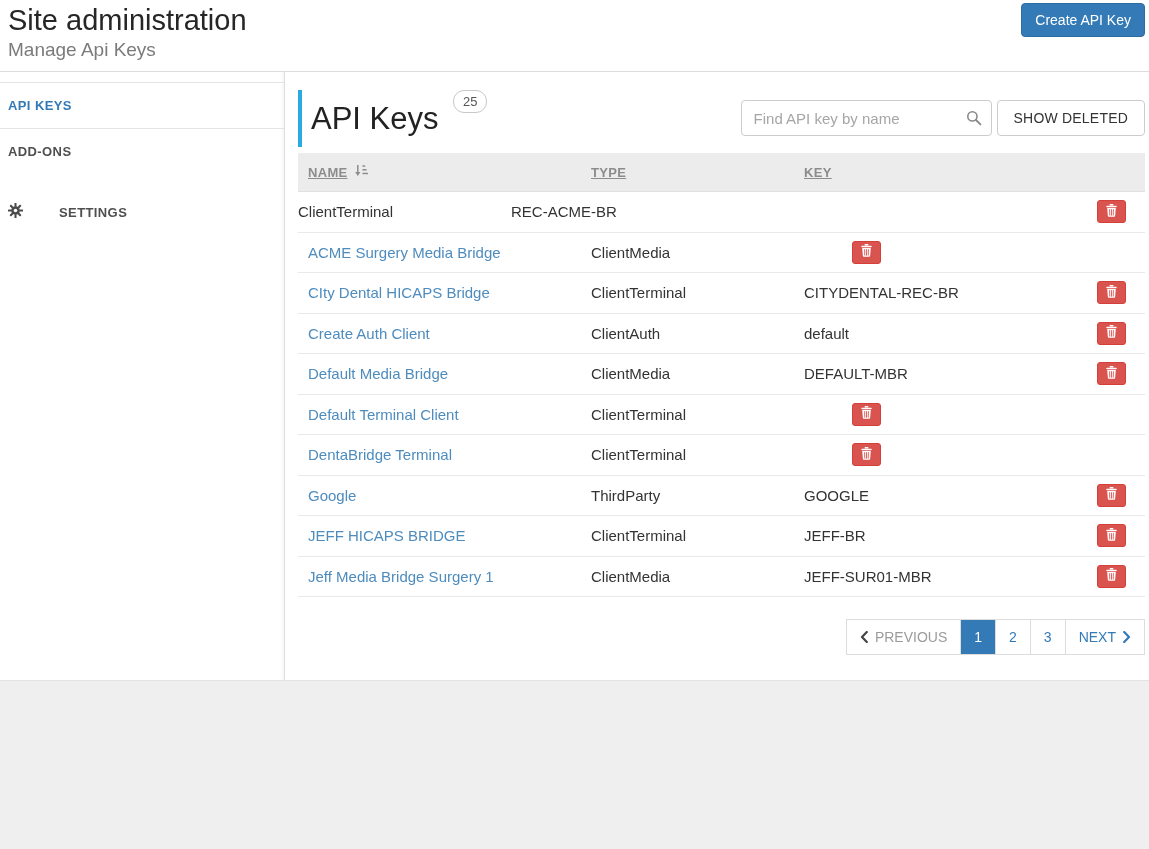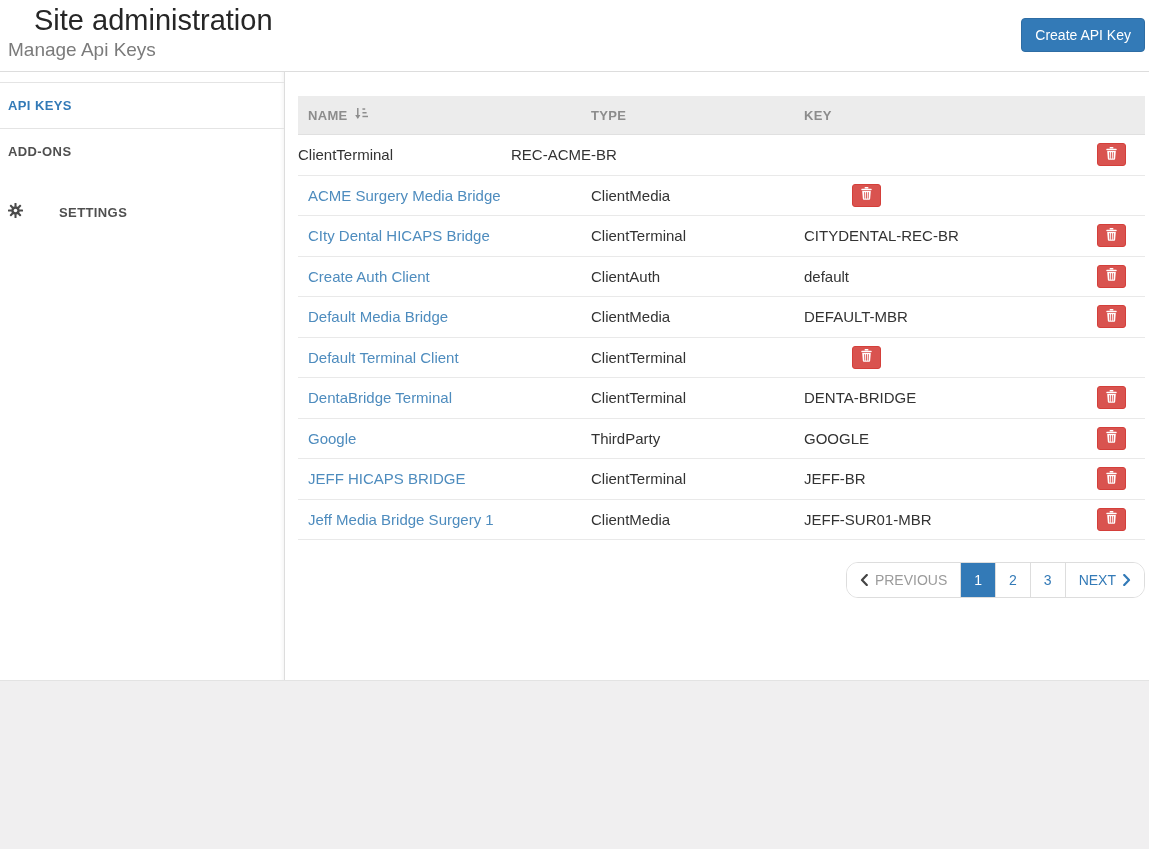--- a/index.html
+++ b/index.html
@@ -9,24 +9,24 @@
     background: #f0eff0;
     overflow: hidden;
   }
   .wrapper { width:1149px; height:849px; background:#fff; position:relative; }
 
   
   .page-header {
     height:72px; background:#fff; border-bottom:1px solid #ddd;
     padding:2px 0 0 8px; position:relative;
   }
-  .page-title { font-size:29px; font-weight:400; color:#262626; line-height:1.25;margin-left:26px; }
+  .page-title { font-size:29px; font-weight:400; color:#262626; line-height:1.25; }
   .page-subtitle { font-size:19px; color:#7b7b7b; margin-top:1px; font-weight:400; }
   .create-btn {
-    position:absolute; top:18px; right:4px;
+    position:absolute; top:3px; right:4px;
     background:#337ab7; border:1px solid #2e6da4; color:#fff;
     font-size:14px; font-family:inherit; padding:8px 13px; border-radius:4px; cursor:pointer;
   }
 
   
   .content { display:flex; height:608px; background:#fff; }
   .sidebar {
     width:285px; flex:0 0 285px; border-right:1px solid #ddd;
     padding-top:10px; background:#fff; box-shadow:inset -4px 0 5px -4px rgba(0,0,0,0.08);
   }
@@ -58,39 +58,40 @@
     height:36px; background:#fff; border:1px solid #ccc; border-radius:4px;
     font-size:14px; color:#333; padding:0 16px; font-family:inherit; letter-spacing:0.2px; cursor:pointer;
   }
 
   
   .table { margin-top:6px; width:100%; }
   .thead {
     display:flex; background:#ececec; height:39px; align-items:center;
     font-size:13px; font-weight:bold; color:#8c8c8c; letter-spacing:0.3px;
     border-bottom:1px solid #e0e0e0;
+    text-decoration:underline;
   }
   .col-name { width:293px; padding-left:10px; display:flex; align-items:center; gap:7px; }
   .col-type { width:213px; }
   .col-key  { flex:1; }
   .col-action { width:96px; display:flex; justify-content:flex-end; padding-right:19px; }
   .t-row {
     display:flex; align-items:center; height:40.5px;
     border-bottom:1px solid #e9e9e9; font-size:15px; color:#333; background:#fff;
   }
   .t-row .col-name a { color:#4e8cbe; text-decoration:none; cursor:pointer; }
   .delete-btn {
     width:29px; height:23px; background:#d9534f; border:1px solid #d43f3a;
     border-radius:3px; display:flex; align-items:center; justify-content:center; cursor:pointer;
   }
 
   
   .pagination-row { display:flex; justify-content:flex-end; margin-top:22px; }
   .pagination {
-    display:inline-flex; border:1px solid #ddd; border-radius:12px;
+    display:inline-flex; border:1px solid #ddd; border-radius:0;
     overflow:hidden; background:#fff;
   }
   .page-cell {
     padding:9px 13px; font-size:14px; color:#337ab7; background:#fff;
     border-left:1px solid #ddd; display:flex; align-items:center; gap:7px; cursor:pointer;
     min-width:33px; justify-content:center;
   }
   .page-cell:first-child { border-left:none; }
   .page-cell.prev { color:#9b9b9b; }
   .page-cell.prev .chev { color:#444; }
@@ -137,20 +138,38 @@
             </g>
             <circle cx="8" cy="8" r="1.9" fill="#fff"></circle>
           </svg>
         </span>
         <span>SETTINGS</span>
       </div>
     </div>
 
     <div class="main">
 
+      <div class="heading-row">
+        <div class="accent-bar"></div>
+        <span class="main-heading">API Keys</span>
+        <span class="count-badge">25</span>
+
+        <div class="controls">
+          <span class="search-wrap">
+            <input class="search-input" type="text" placeholder="Find API key by name" style="">
+            <span class="search-icon">
+              <svg width="16" height="16" viewBox="0 0 16 16">
+                <circle cx="6.4" cy="6.4" r="4.6" fill="none" stroke="#8a8a8a" stroke-width="1.6"></circle>
+                <line x1="10" y1="10" x2="14.4" y2="14.4" stroke="#8a8a8a" stroke-width="1.9" stroke-linecap="round"></line>
+              </svg>
+            </span>
+          </span>
+          <button class="show-deleted-btn">SHOW DELETED</button>
+        </div>
+      </div>
 
       <div class="table">
         <div class="thead">
           <div class="col-name">
             <span>NAME</span>
             <span>
               <svg width="15" height="13" viewBox="0 0 16 14">
                 <g stroke="#8d8d8d" stroke-width="1.6">
                   <line x1="4" y1="1" x2="4" y2="11"></line>
                   <line x1="9" y1="2.2" x2="12" y2="2.2"></line>
@@ -315,21 +334,20 @@
         </span>
       </button>
     </div>
   </div>
 
   <div class="t-row">
     <div class="col-name">
       <a>DentaBridge Terminal</a>
     </div>
     <div class="col-type">ClientTerminal</div>
-    <div class="col-key">DENTA-BRIDGE</div>
     <div class="col-action">
       <button class="delete-btn">
         <span>
           <svg width="11" height="13" viewBox="0 0 11 13">
             <g fill="#fff">
               <rect x="3.6" y="0" width="3.8" height="1.4" rx="0.5"></rect>
               <rect x="0.3" y="1.7" width="10.4" height="1.5" rx="0.6"></rect>
               <path d="M1.2 4 h8.6 l-0.65 7.8 a1 1 0 0 1 -1 0.95 h-5.3 a1 1 0 0 1 -1 -0.95 Z"></path>
             </g>
             <g stroke="#d9534f" stroke-width="0.9">

